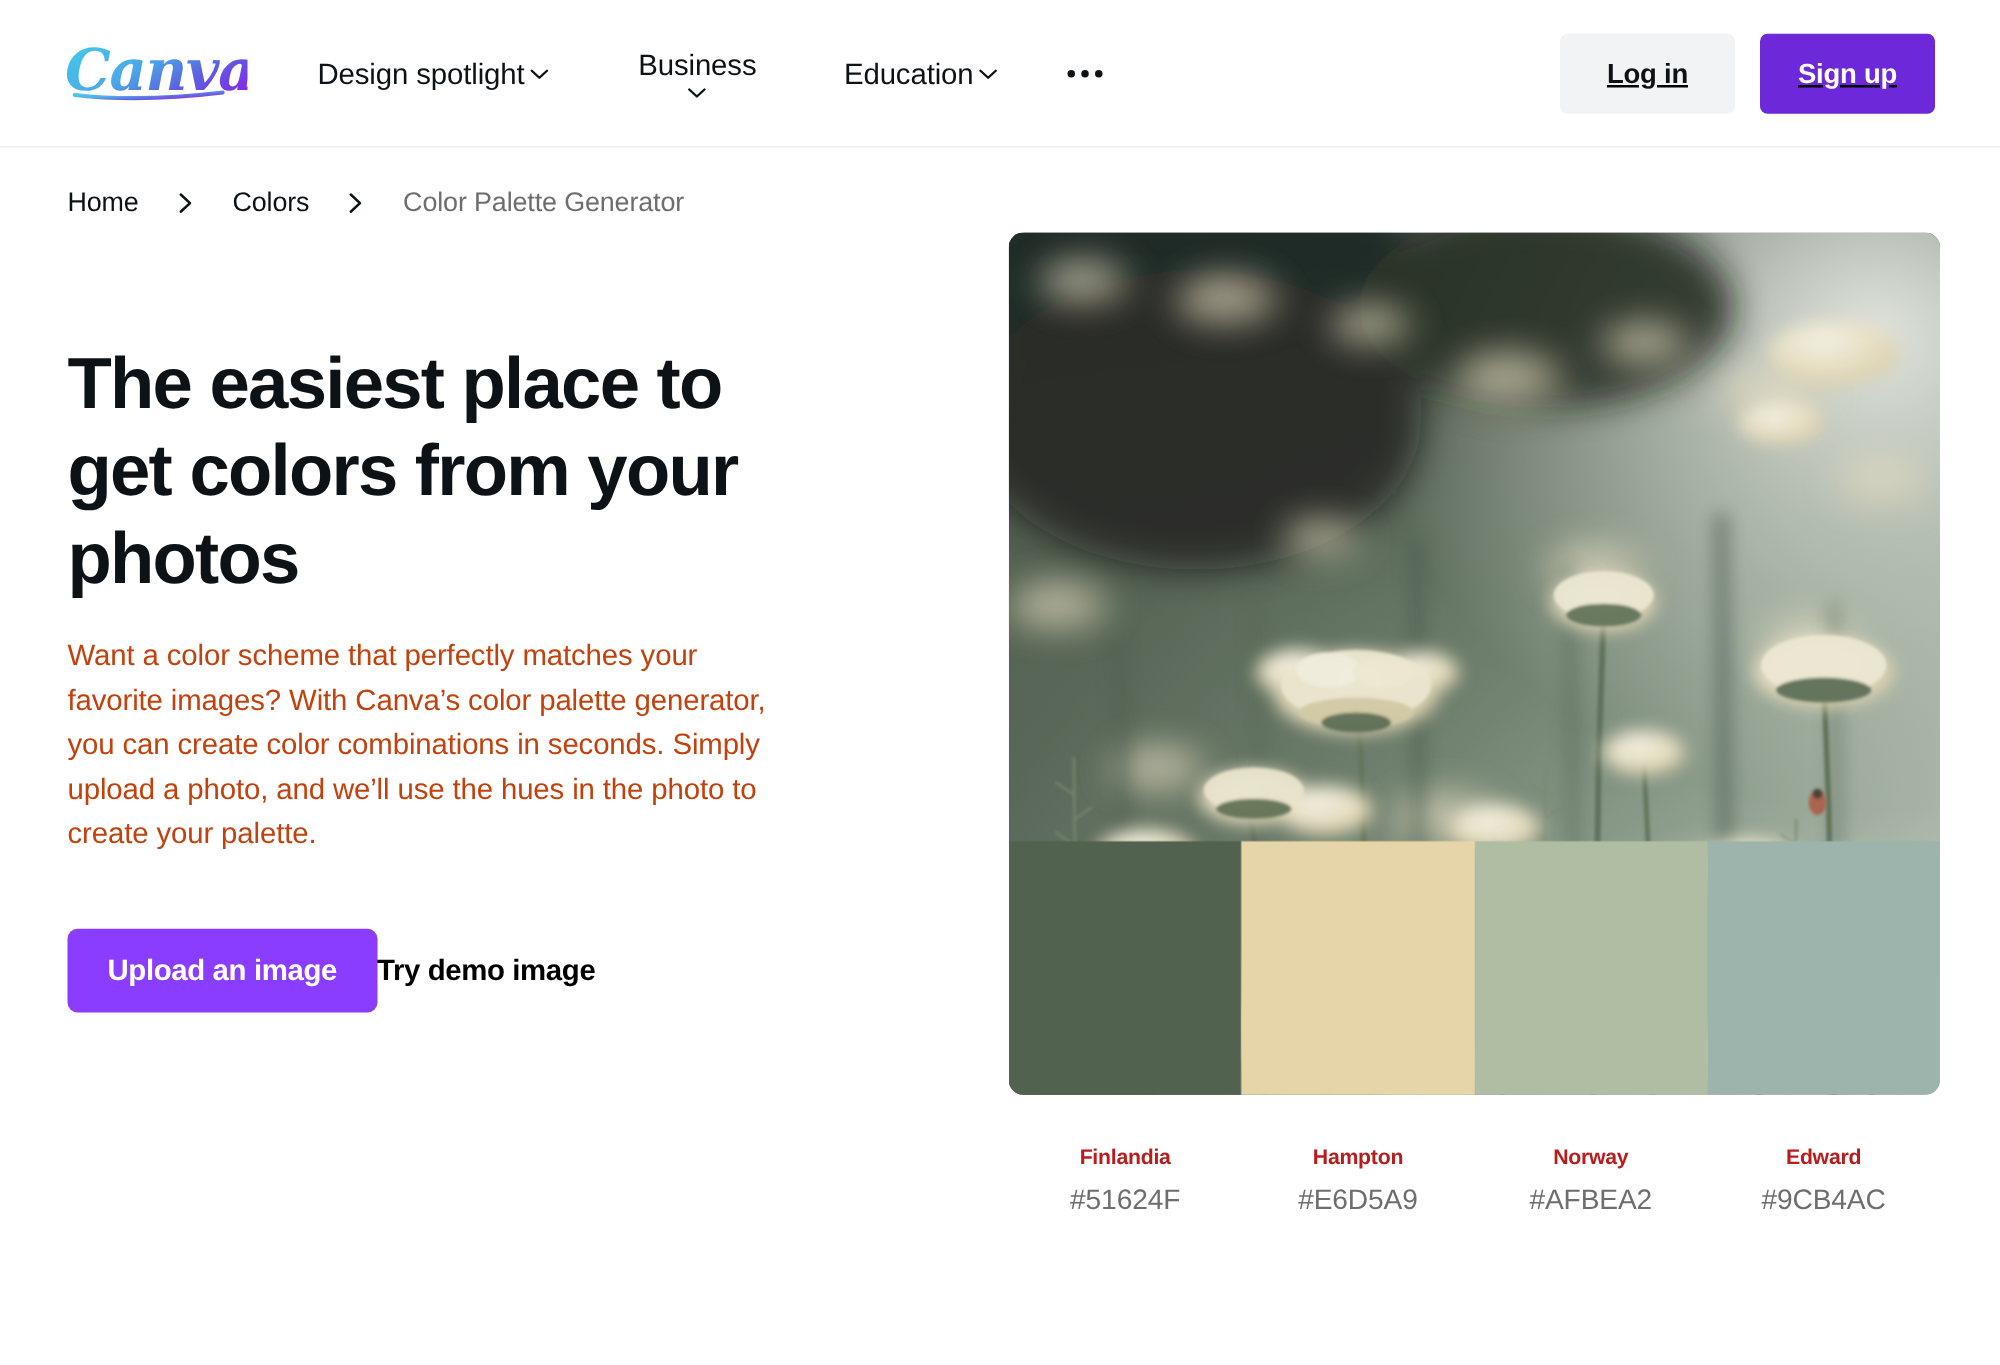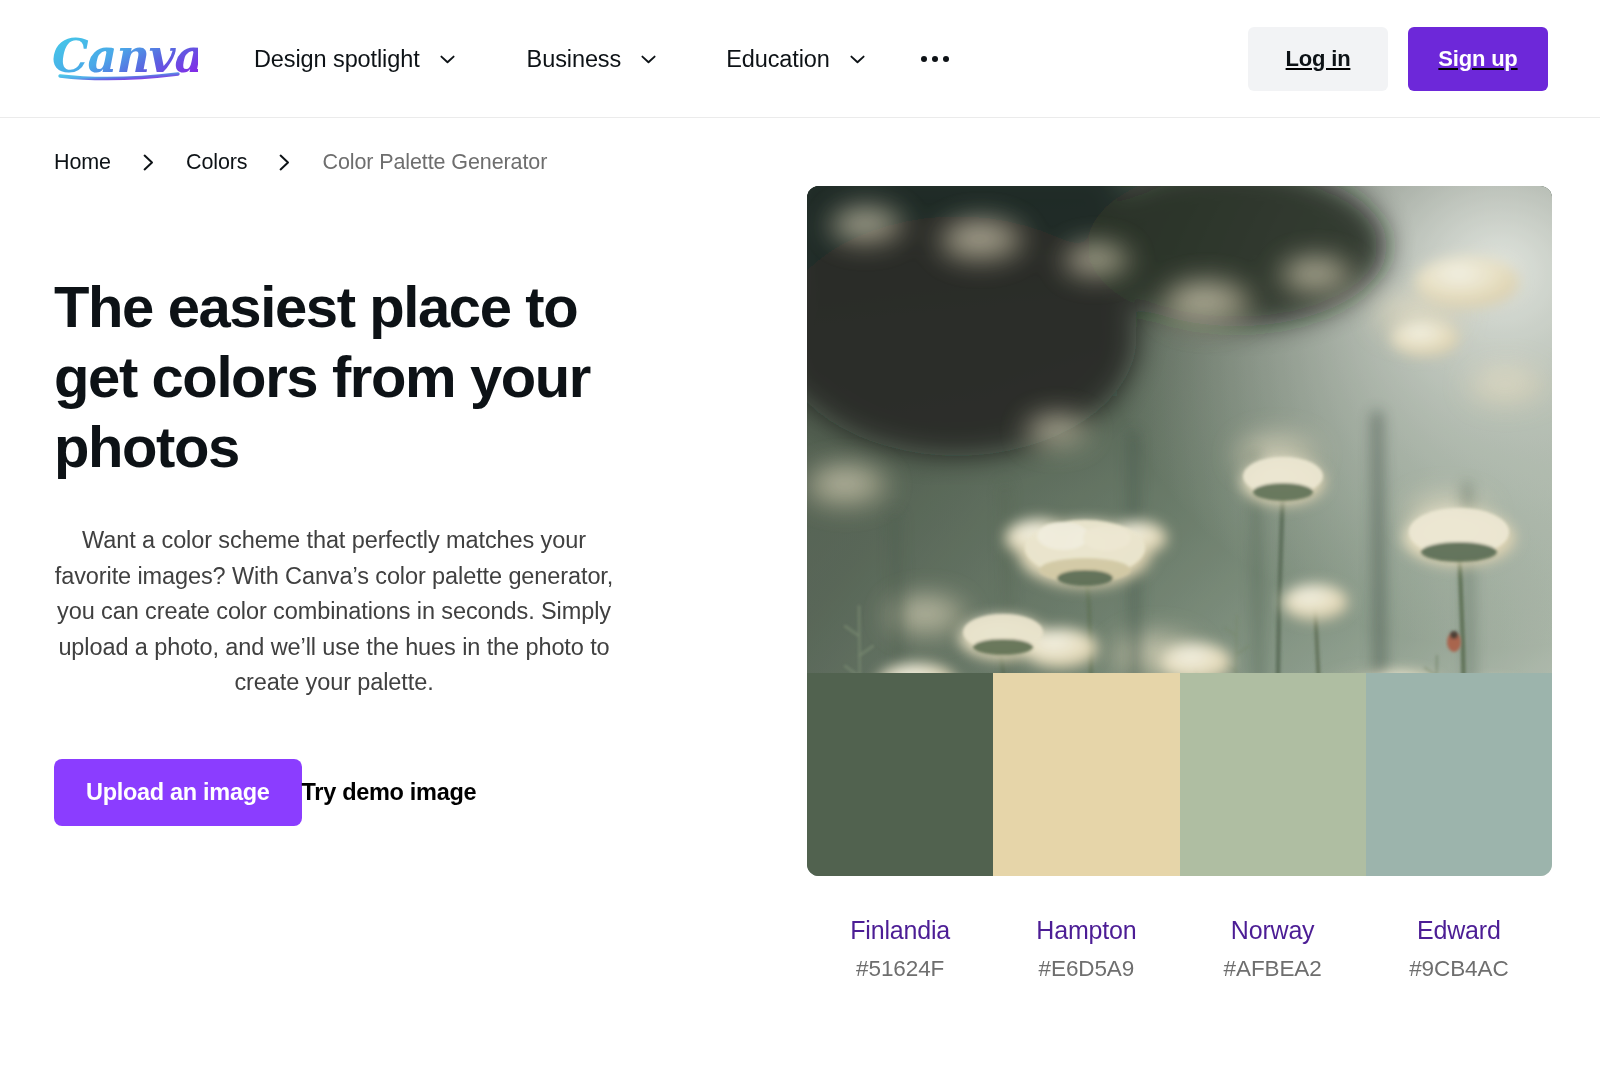--- a/index.html
+++ b/index.html
@@ -41,30 +41,30 @@
     top: 0;
     height: 118px;
     display: flex;
     align-items: center;
     gap: 0px;
   }
 
   .nav-item {
     display: flex;
     align-items: center;
-    gap: 20px;
+    gap: 4px;
     font-size: 23.5px;
     color: #0d1216;
     letter-spacing: -0.1px;
     cursor: pointer;
     padding: 6px 0;
     margin-right: 72px;
     white-space: nowrap;
   }
-  .nav-item:nth-child(2) { margin-right: 70px; }
+  .nav-item:nth-child(2) { margin-right: 70px; flex-direction: column; }
   .nav-item:nth-child(3) { margin-right: 52px; }
 
   .chev {
     width: 15px;
     height: 9px;
     display: block;
     flex: none;
   }
 
   .nav-more {
@@ -154,27 +154,26 @@
   .hero-title {
     font-size: 58px;
     line-height: 70px;
     font-weight: bold;
     color: #0d1216;
     letter-spacing: -1.4px;
     max-width: 570px;
   }
 
   .hero-body {
-    margin-top: 41px;
+    margin-top: 25px;
     font-size: 23.5px;
     line-height: 35.5px;
-    color: #404040;
+    color: #c2410c;
     max-width: 560px;
     letter-spacing: -0.1px;
-    text-align: center;
   }
 
   .hero-actions {
     margin-top: 58px;
     display: flex;
     align-items: center;
   }
 
   .btn-upload {
     background: #8b3dff;
@@ -236,23 +235,23 @@
     left: 807px;
     top: 916px;
     width: 745px;
     display: flex;
   }
   .label-col {
     flex: 1 1 0;
     text-align: center;
   }
   .label-name {
-    font-size: 25px;
-    font-weight: normal;
-    color: #4c1d95;
+    font-size: 17px;
+    font-weight: bold;
+    color: #b91c1c;
     letter-spacing: -0.2px;
   }
   .label-hex {
     margin-top: 11px;
     font-size: 22.5px;
     color: #6e6e6e;
     letter-spacing: -0.1px;
   }
 </style>
 </head>

